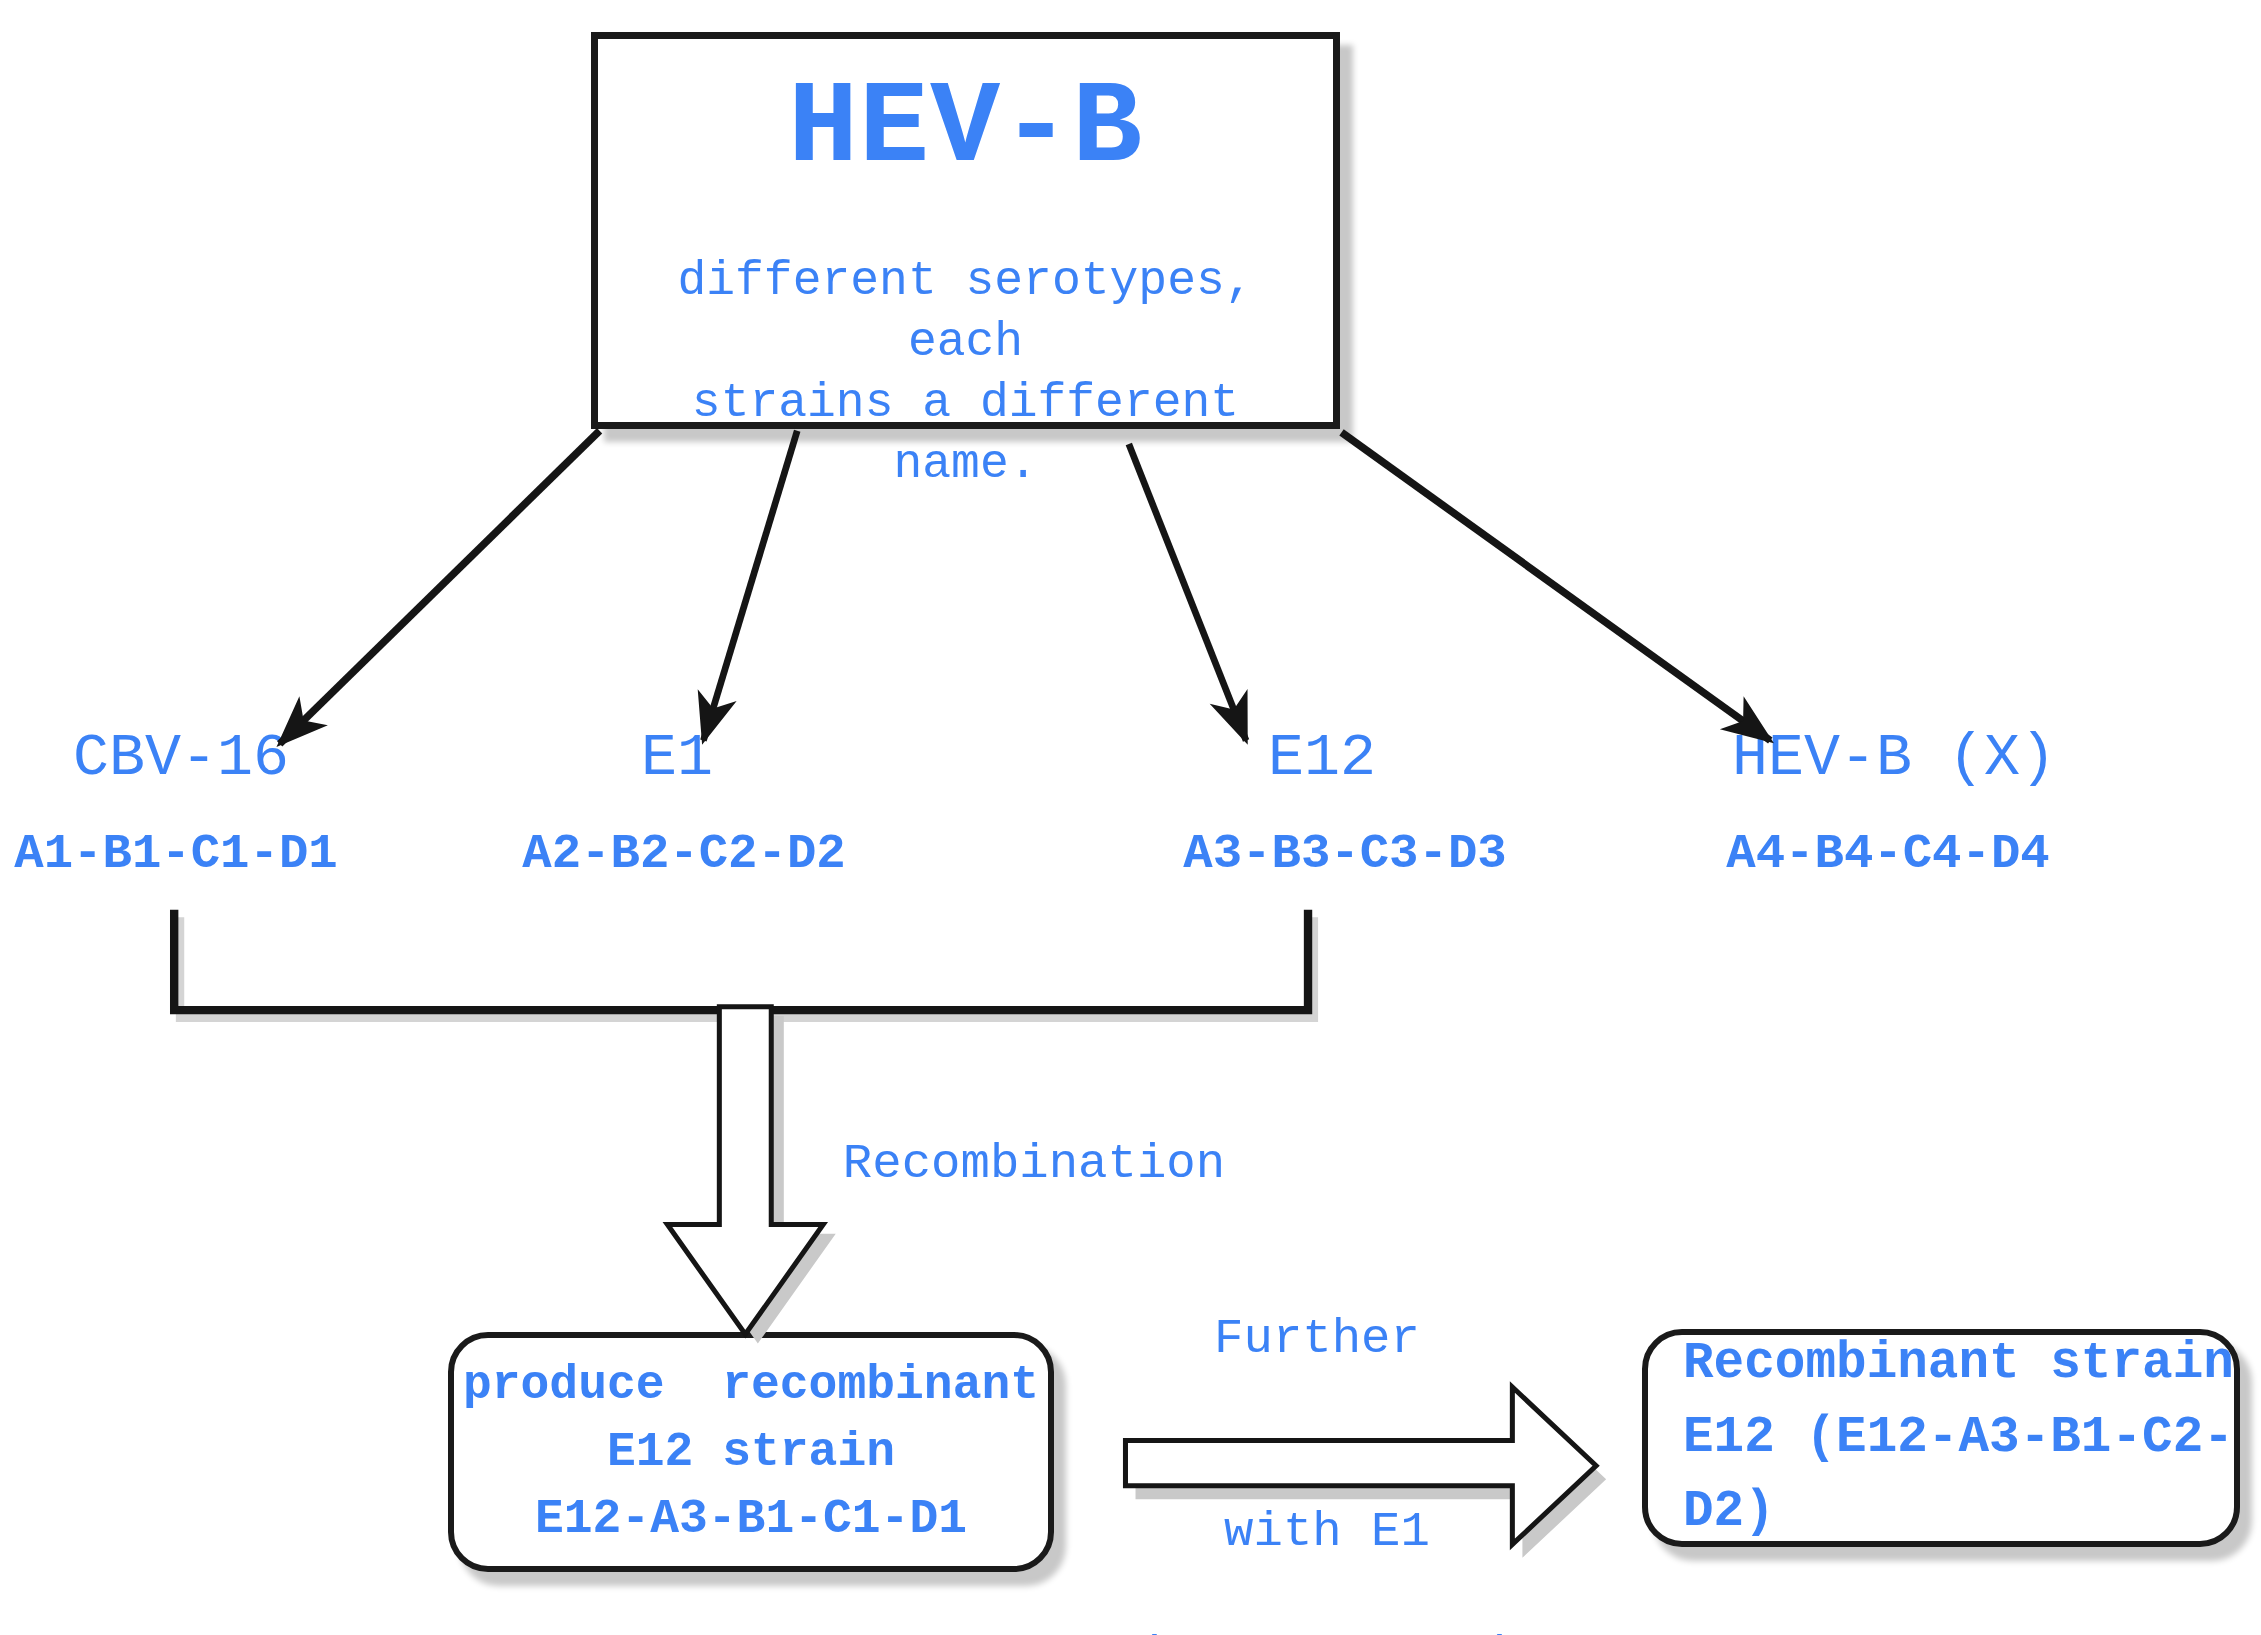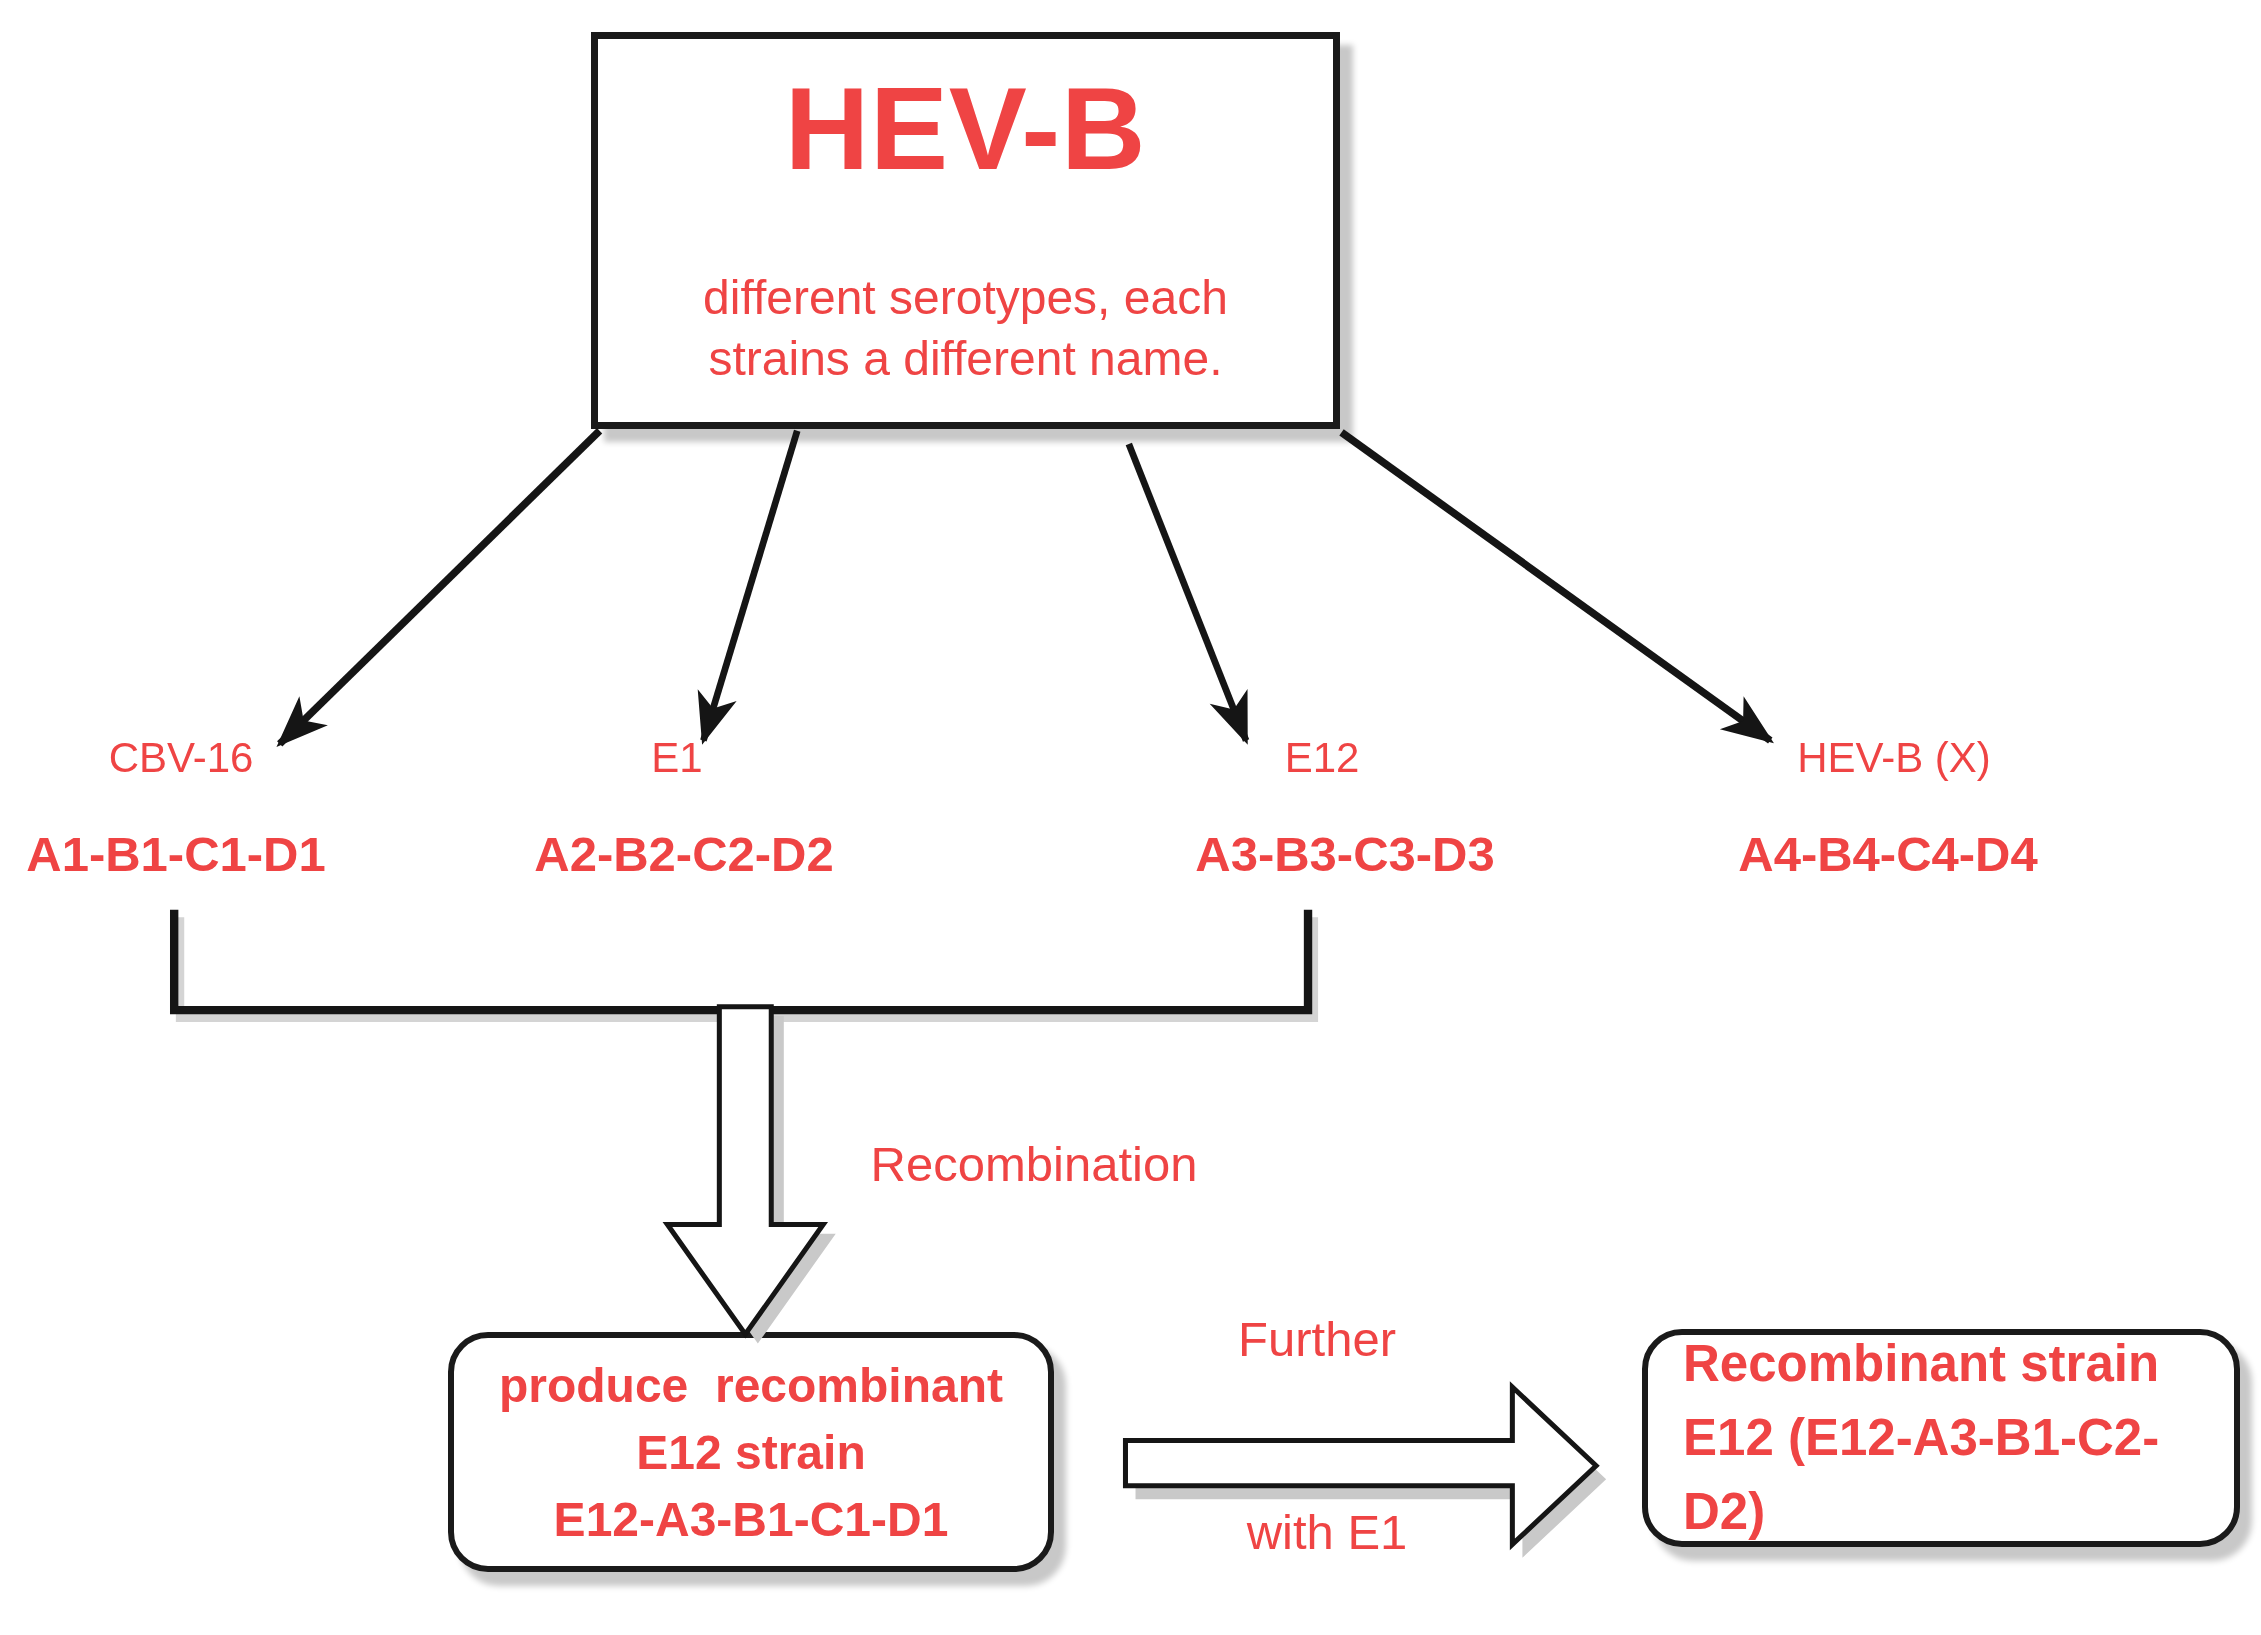--- a/index.html
+++ b/index.html
@@ -1,41 +1,41 @@
 <!DOCTYPE html>
 <html style="font-size:13.4px"><head>
 <meta charset="utf-8">
 <style>
   html,body{margin:0;padding:0;background:#ffffff;}
   .canvas{
     position:relative;
     width:2261px;height:1636px;
     background:#ffffff;
-    font-family:Liberation Sans, sans-serif;
-    color:#ef4444;
+    font-family:Liberation Mono, monospace;
+    color:#3b82f6;
     overflow:hidden;
   }
   .abs{position:absolute;}
   .ctr{transform:translate(-50%,-50%);text-align:center;white-space:pre-line;}
 
   
   .root-box{
     left:591px;top:32px;width:749px;height:397px;
     box-sizing:border-box;
     border:7.5px solid #1a1a1a;
     background:#ffffff;
     box-shadow:13.4px 13.4px 5.9px #c8c8c8;
     display:flex;flex-direction:column;align-items:center;justify-content:space-between;
     padding:28.5px 15px 33px 15px;
   }
   .root-title{font-size:117px;font-weight:bold;letter-spacing:0.8px;line-height:1.05;}
   .root-desc{font-size:48px;line-height:61px;text-align:center;}
 
   
-  .strain-name{font-size:42px;line-height:1;}
+  .strain-name{font-size:60px;line-height:1;}
   .strain-genome{font-size:49px;font-weight:bold;line-height:1;}
 
   
   .note{font-size:49px;line-height:62px;}
 
   
   .round-box{
     box-sizing:border-box;
     border:6.7px solid #1a1a1a;border-radius:40px;
     background:#ffffff;

